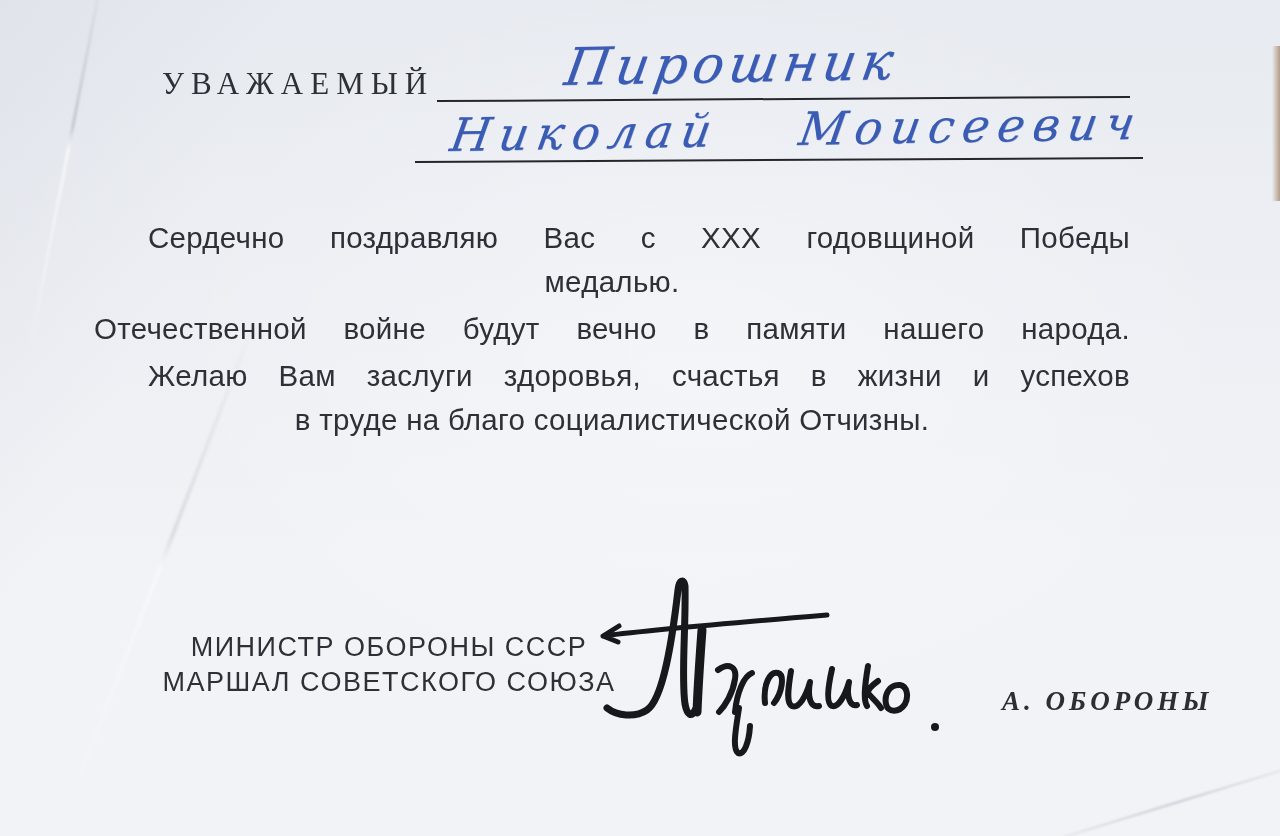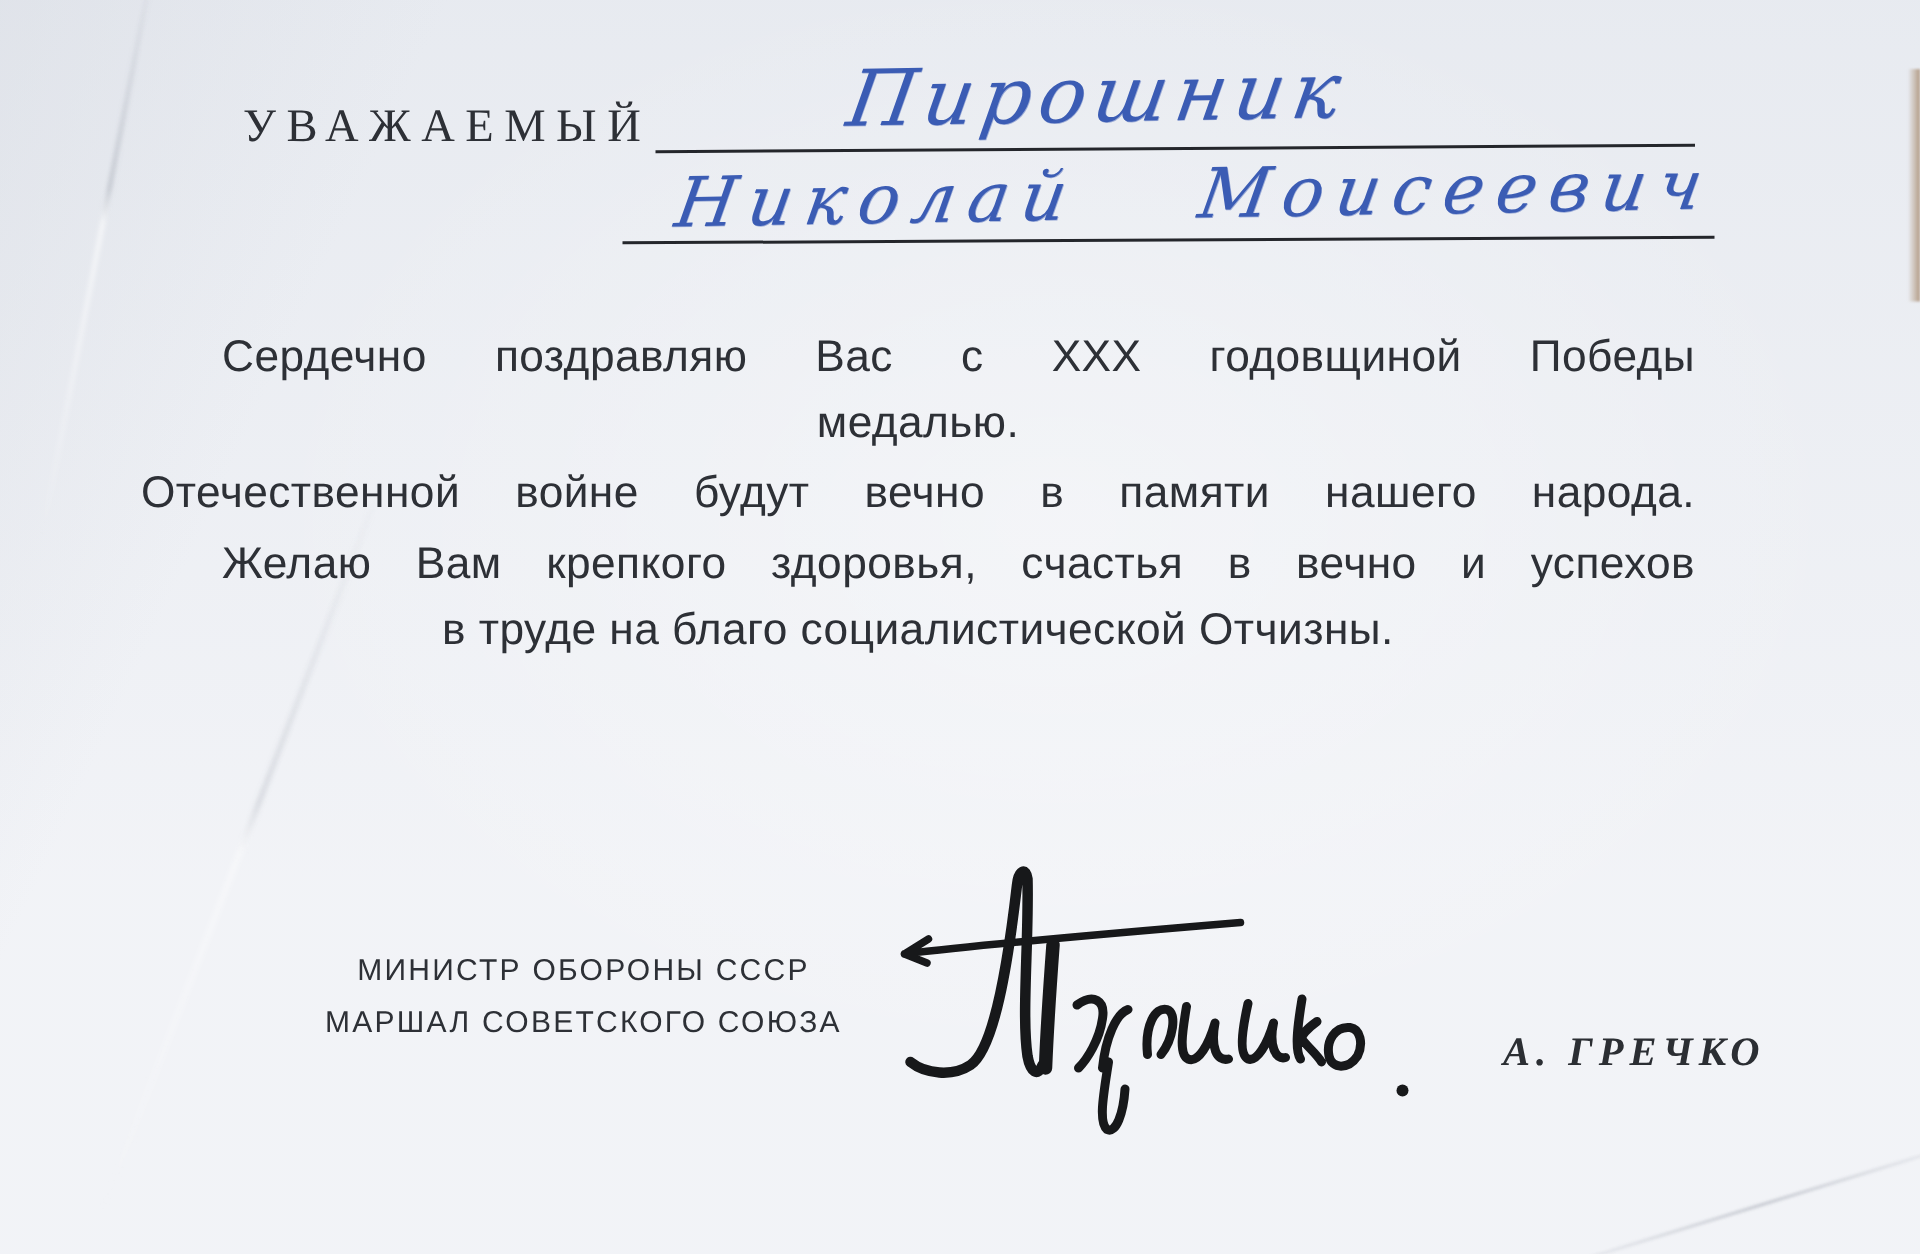--- a/index.html
+++ b/index.html
@@ -42,21 +42,21 @@
   .body-block{position:absolute;left:94px;top:216px;width:1036px;
     font-size:29.5px;line-height:44px;color:var(--ink,#2d3036);letter-spacing:0.3px;}
   .para{margin:0 0 3px 0;}
   .line{white-space:normal;}
   .line.fill{text-align:justify;text-align-last:justify;}
   .line.plain{text-align:center;}
   .para .first{text-indent:54px;}
 
   
   .sig-titles{position:absolute;left:150px;top:630px;width:478px;text-align:center;
-    font-size:20px;line-height:35px;letter-spacing:1.5px;color:var(--ink,#2d3036);white-space:nowrap;}
+    font-size:27px;line-height:35px;letter-spacing:1.5px;color:var(--ink,#2d3036);white-space:nowrap;}
   .sig-svg{position:absolute;left:585px;top:572px;width:380px;height:200px;}
   .signer{position:absolute;left:1002px;top:686px;font-family:"Liberation Serif",serif;
     font-style:italic;font-weight:bold;font-size:27px;letter-spacing:4px;color:#2b2e33;white-space:nowrap;}
 </style>
 </head>
 <body>
 
 <div class="photo">
 
   <div class="crease crease-1"></div>
@@ -74,21 +74,21 @@
 
   <div class="body-block">
       <div class="para">
         <div class="line fill first">Сердечно поздравляю Вас с XXX годовщиной Победы</div>
         <div class="line plain">медалью.</div>
       </div>
       <div class="para">
         <div class="line fill">Отечественной войне будут вечно в памяти нашего народа.</div>
       </div>
       <div class="para">
-        <div class="line fill first">Желаю Вам крепкого здоровья, счастья в вечно и успехов</div>
+        <div class="line fill first">Желаю Вам заслуги здоровья, счастья в жизни и успехов</div>
         <div class="line plain">в труде на благо социалистической Отчизны.</div>
       </div>
     </div>
 
   <div class="sig-titles">
     <div>МИНИСТР ОБОРОНЫ СССР</div>
     <div>МАРШАЛ СОВЕТСКОГО СОЮЗА</div>
   </div>
 
   <svg class="sig-svg" viewBox="0 0 380 200" fill="none" stroke="#17181a" stroke-linecap="round" stroke-linejoin="round">
@@ -105,15 +105,15 @@
       M 206,99 C 203,117 201,131 207,134 C 214,137 221,124 225,110
       M 225,110 C 222,126 226,136 234,134
       M 247,97 C 243,115 241,131 247,134 C 253,136 260,124 264,110
       M 264,110 C 261,124 265,135 272,133
       M 283,94 C 280,112 278,128 282,134
       M 293,109 C 286,114 282,119 283,121 C 287,126 293,131 296,136
       M 315,113 C 305,112 299,122 301,132 C 303,141 314,141 320,132 C 324,124 322,114 315,113"></path>
     <circle cx="350" cy="155" r="4" fill="#17181a" stroke="none"></circle>
   </svg>
 
-  <div class="signer">А. ГРЕЧКО</div>
+  <div class="signer">А. ОБОРОНЫ</div>
 
 </div>
 
 </body></html>

